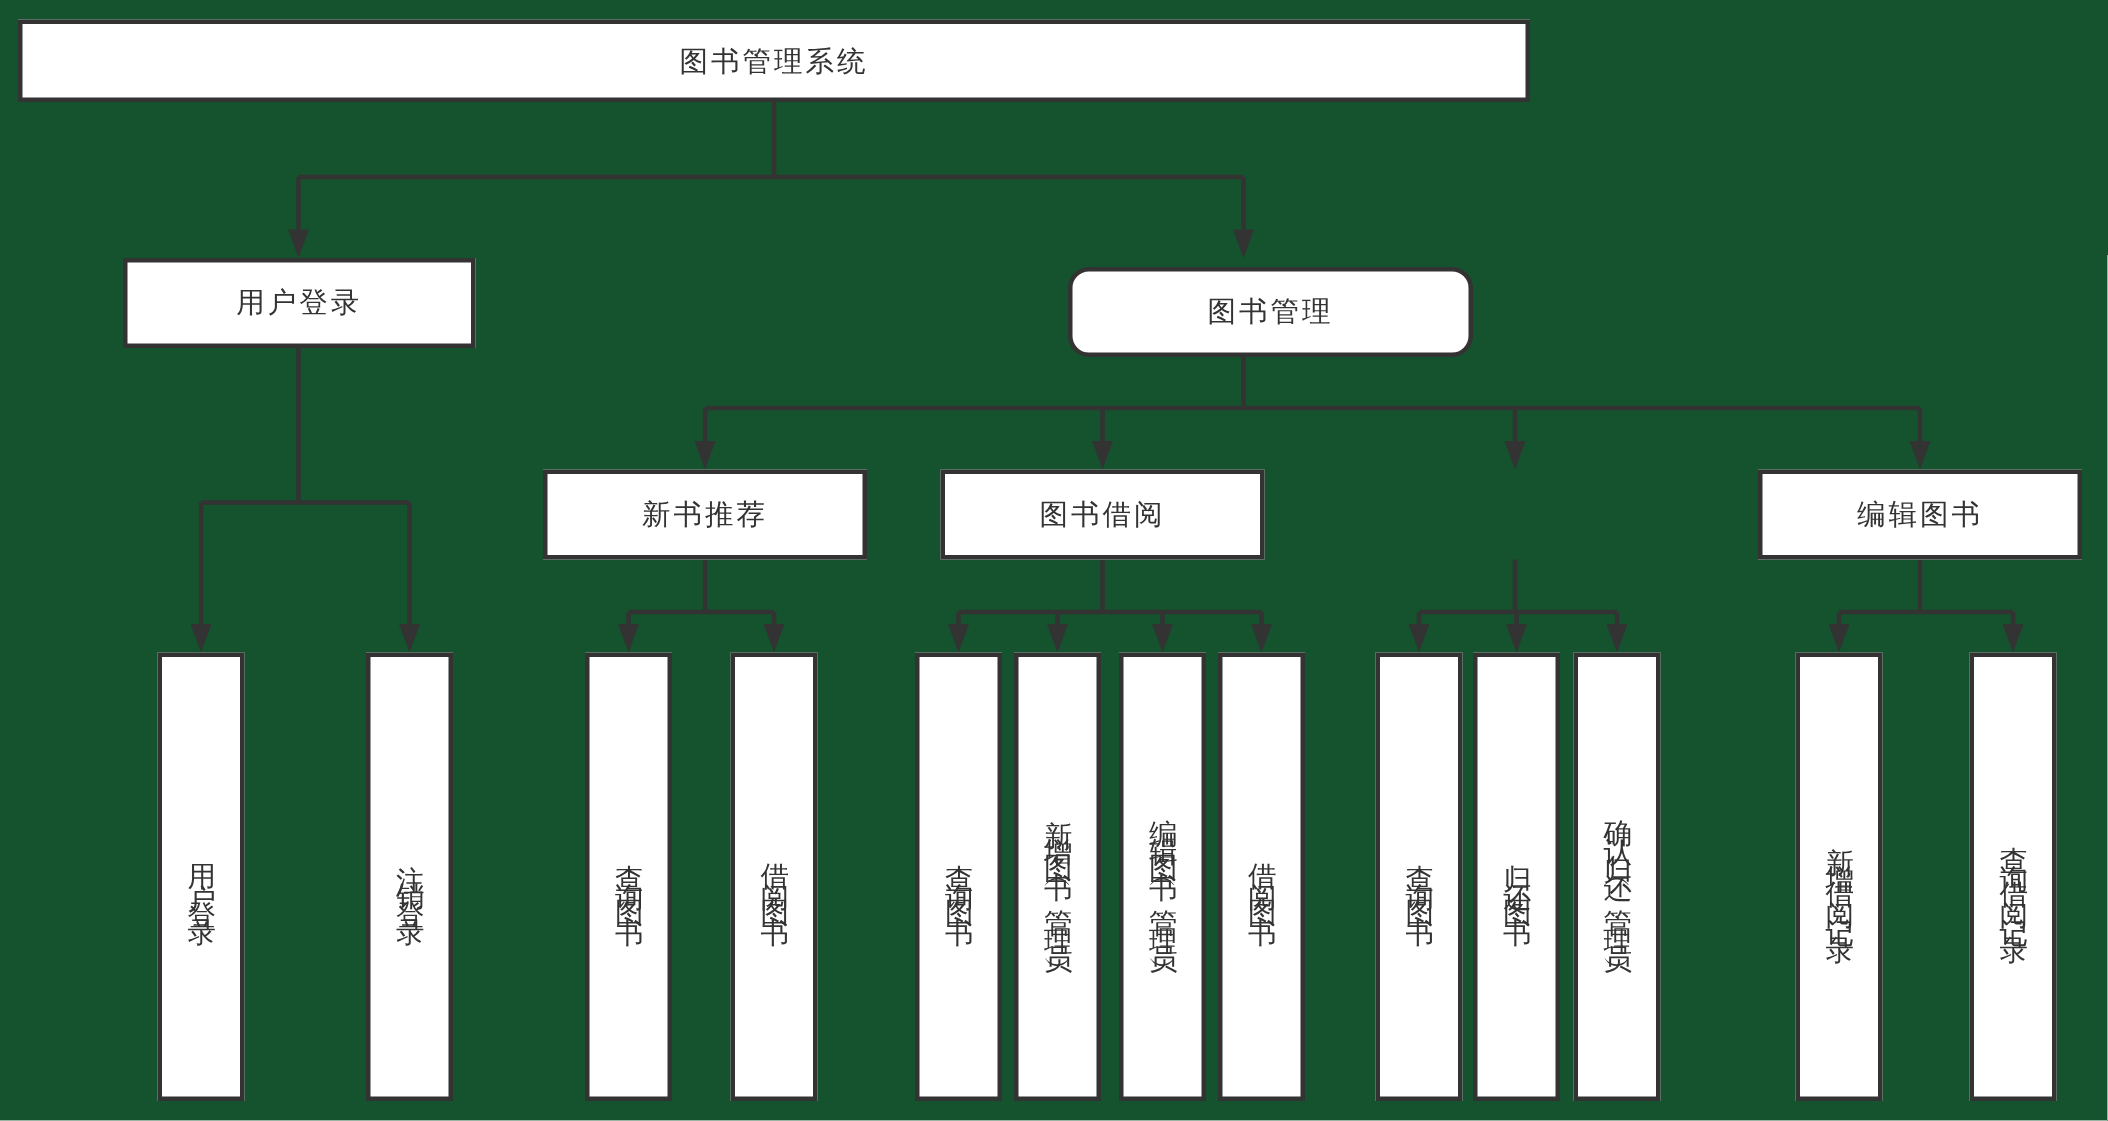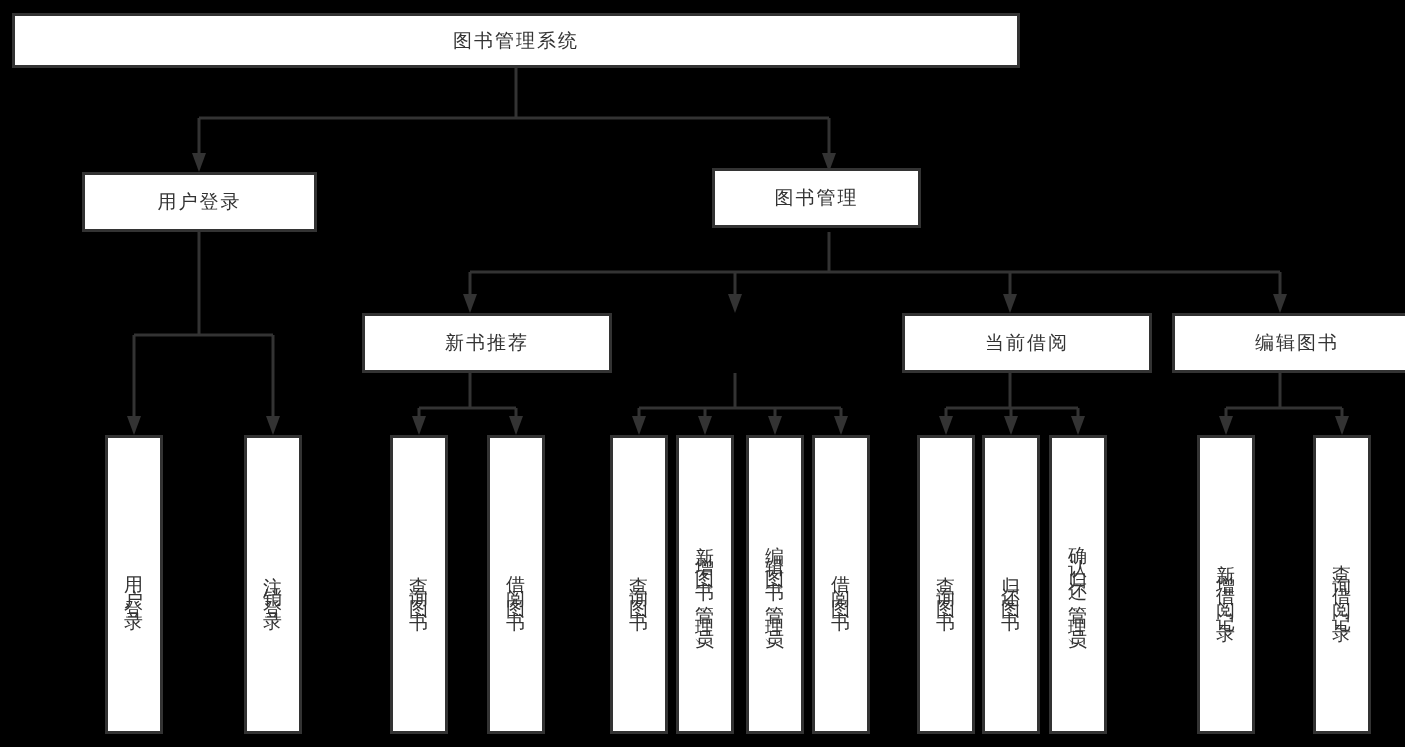--- a/index.html
+++ b/index.html
@@ -1,38 +1,38 @@
 <!DOCTYPE html>
 <html><head>
 <meta charset="utf-8">
 <style>
   html, body { margin:0; padding:0; background:#ffffff; }
   .canvas {
     position:relative;
     width:1405px; height:747px;
-    background:#000000;
+    background:#14532d;
     font-family:"Liberation Sans", sans-serif;
     --line:#333333; --text:#333333; --wm:#b0b0b0;
     overflow:hidden;
   }
   svg.connectors { position:absolute; left:0; top:0; display:block; }
   .c-line  { stroke:var(--line); stroke-width:3; fill:none; }
   .c-arrow { fill:var(--line); stroke:none; }
   .node {
     position:absolute; box-sizing:border-box;
     border:3px solid var(--line); background:#ffffff;
     display:flex; align-items:center; justify-content:center;
     color:var(--text);
   }
   .node.h span { font-size:19px; letter-spacing:2px; white-space:nowrap; }
   .node.v span {
     writing-mode:vertical-rl; text-orientation:mixed;
     font-size:19px; letter-spacing:12px; line-height:1;
   }
-  .lvl2, .lvl3 { width:250px; height:60px; top:313px; }
+  .lvl2, .lvl3 { width:216px; height:60px; top:313px; }
   .leaf { width:58px; height:299px; top:435px; }
   .watermark {
     position:absolute; right:13px; bottom:8px;
     font-size:21px; letter-spacing:1px;
     color:var(--wm); z-index:5; white-space:nowrap;
   }
 </style>
 </head>
 <body>
 
@@ -74,29 +74,29 @@
     <path class="c-arrow" d="M1342 435 l-7 -19 h14 Z"></path>
   </svg>
 
   <div class="node h" style="left:12px; top:13px; width:1008px; height:55px;">
     <span>图书管理系统</span>
   </div>
 
   <div class="node h" style="left:82px; top:172px; width:235px; height:60px;">
     <span>用户登录</span>
   </div>
-  <div class="node h" style="left:712px; top:168px; width:209px; height:60px;">
+  <div class="node h" style="left:712px; top:178px; width:270px; height:60px;border-radius:14px;">
     <span>图书管理</span>
   </div>
 
   <div class="node h lvl3" style="left:362px;">
     <span>新书推荐</span>
   </div>
-  <div class="node h lvl3" style="left:902px;">
-    <span>当前借阅</span>
+  <div class="node h lvl3" style="left:627px;">
+    <span>图书借阅</span>
   </div>
   <div class="node h lvl3" style="left:1172px;">
     <span>编辑图书</span>
   </div>
 
   <div class="node v leaf" style="left:105px;">
     <span>用户登录</span>
   </div>
   <div class="node v leaf" style="left:244px;">
     <span>注销登录</span>

